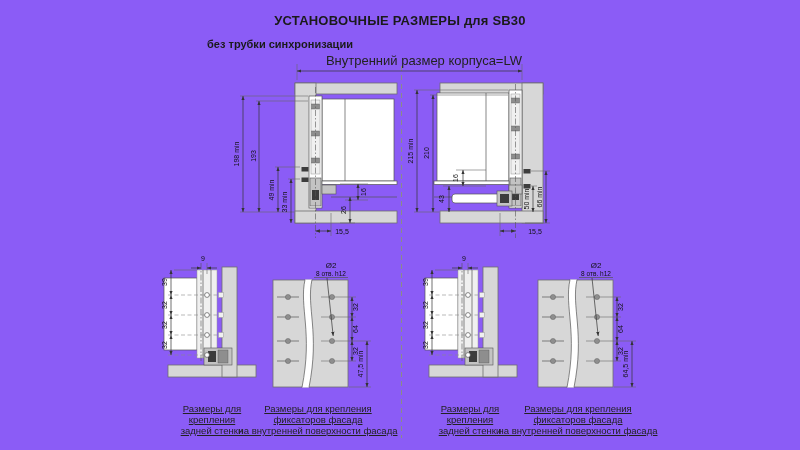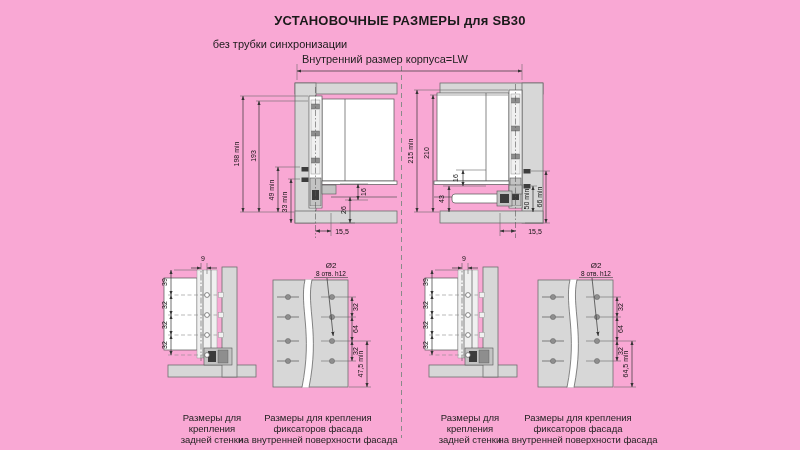--- a/index.html
+++ b/index.html
@@ -1,24 +1,24 @@
 <!DOCTYPE html>
 <html><head>
 <meta charset="utf-8">
 <style>
   html,body{margin:0;padding:0;background:#fff;}
-  .stage{position:relative;width:800px;height:450px;background:#f9a8d4;overflow:hidden;
+  .stage{position:relative;width:800px;height:450px;background:#8b5cf6;overflow:hidden;
          font-family:"Liberation Sans",sans-serif;color:#1a1a1a;}
   .title{position:absolute;top:13px;left:0;width:800px;text-align:center;
          font-size:13px;font-weight:bold;letter-spacing:.2px;}
-  .hdr{position:absolute;top:38px;font-size:11px;font-weight:normal;text-align:center;}
+  .hdr{position:absolute;top:38px;font-size:11px;font-weight:bold;text-align:center;}
   .hdr-left{left:170px;width:220px;}
   .hdr-right{left:435px;width:220px;}
-  .lw{position:absolute;top:53px;left:302px;width:220px;text-align:left;font-size:11px;color:#222;}
-  .cap{position:absolute;top:412px;font-size:9.5px;line-height:11px;text-align:center;color:#222;}
+  .lw{position:absolute;top:53px;left:302px;width:220px;text-align:right;font-size:13px;color:#222;}
+  .cap{position:absolute;top:403px;font-size:9.5px;line-height:11px;text-align:center;color:#222;text-decoration:underline;}
   .cap span{display:block;}
   svg{position:absolute;top:0;left:0;}
   .ext{stroke:#6a6a6a;stroke-width:.6;}
   .dim{stroke:#333;stroke-width:.7;}
   .axis{stroke:#555;stroke-width:.6;stroke-dasharray:6 2 1.5 2;fill:none;}
   .hid{stroke:#8a8a8a;stroke-width:.6;stroke-dasharray:4 2.5;}
   .panel{fill:#d7d7d7;stroke:#6e6e6e;stroke-width:.8;}
   .white{fill:#fff;stroke:#555;stroke-width:.7;}
   .lt{fill:#f0f0f0;stroke:#999;stroke-width:.5;}
   .hw{fill:#c3c3c3;stroke:#555;stroke-width:.6;}

